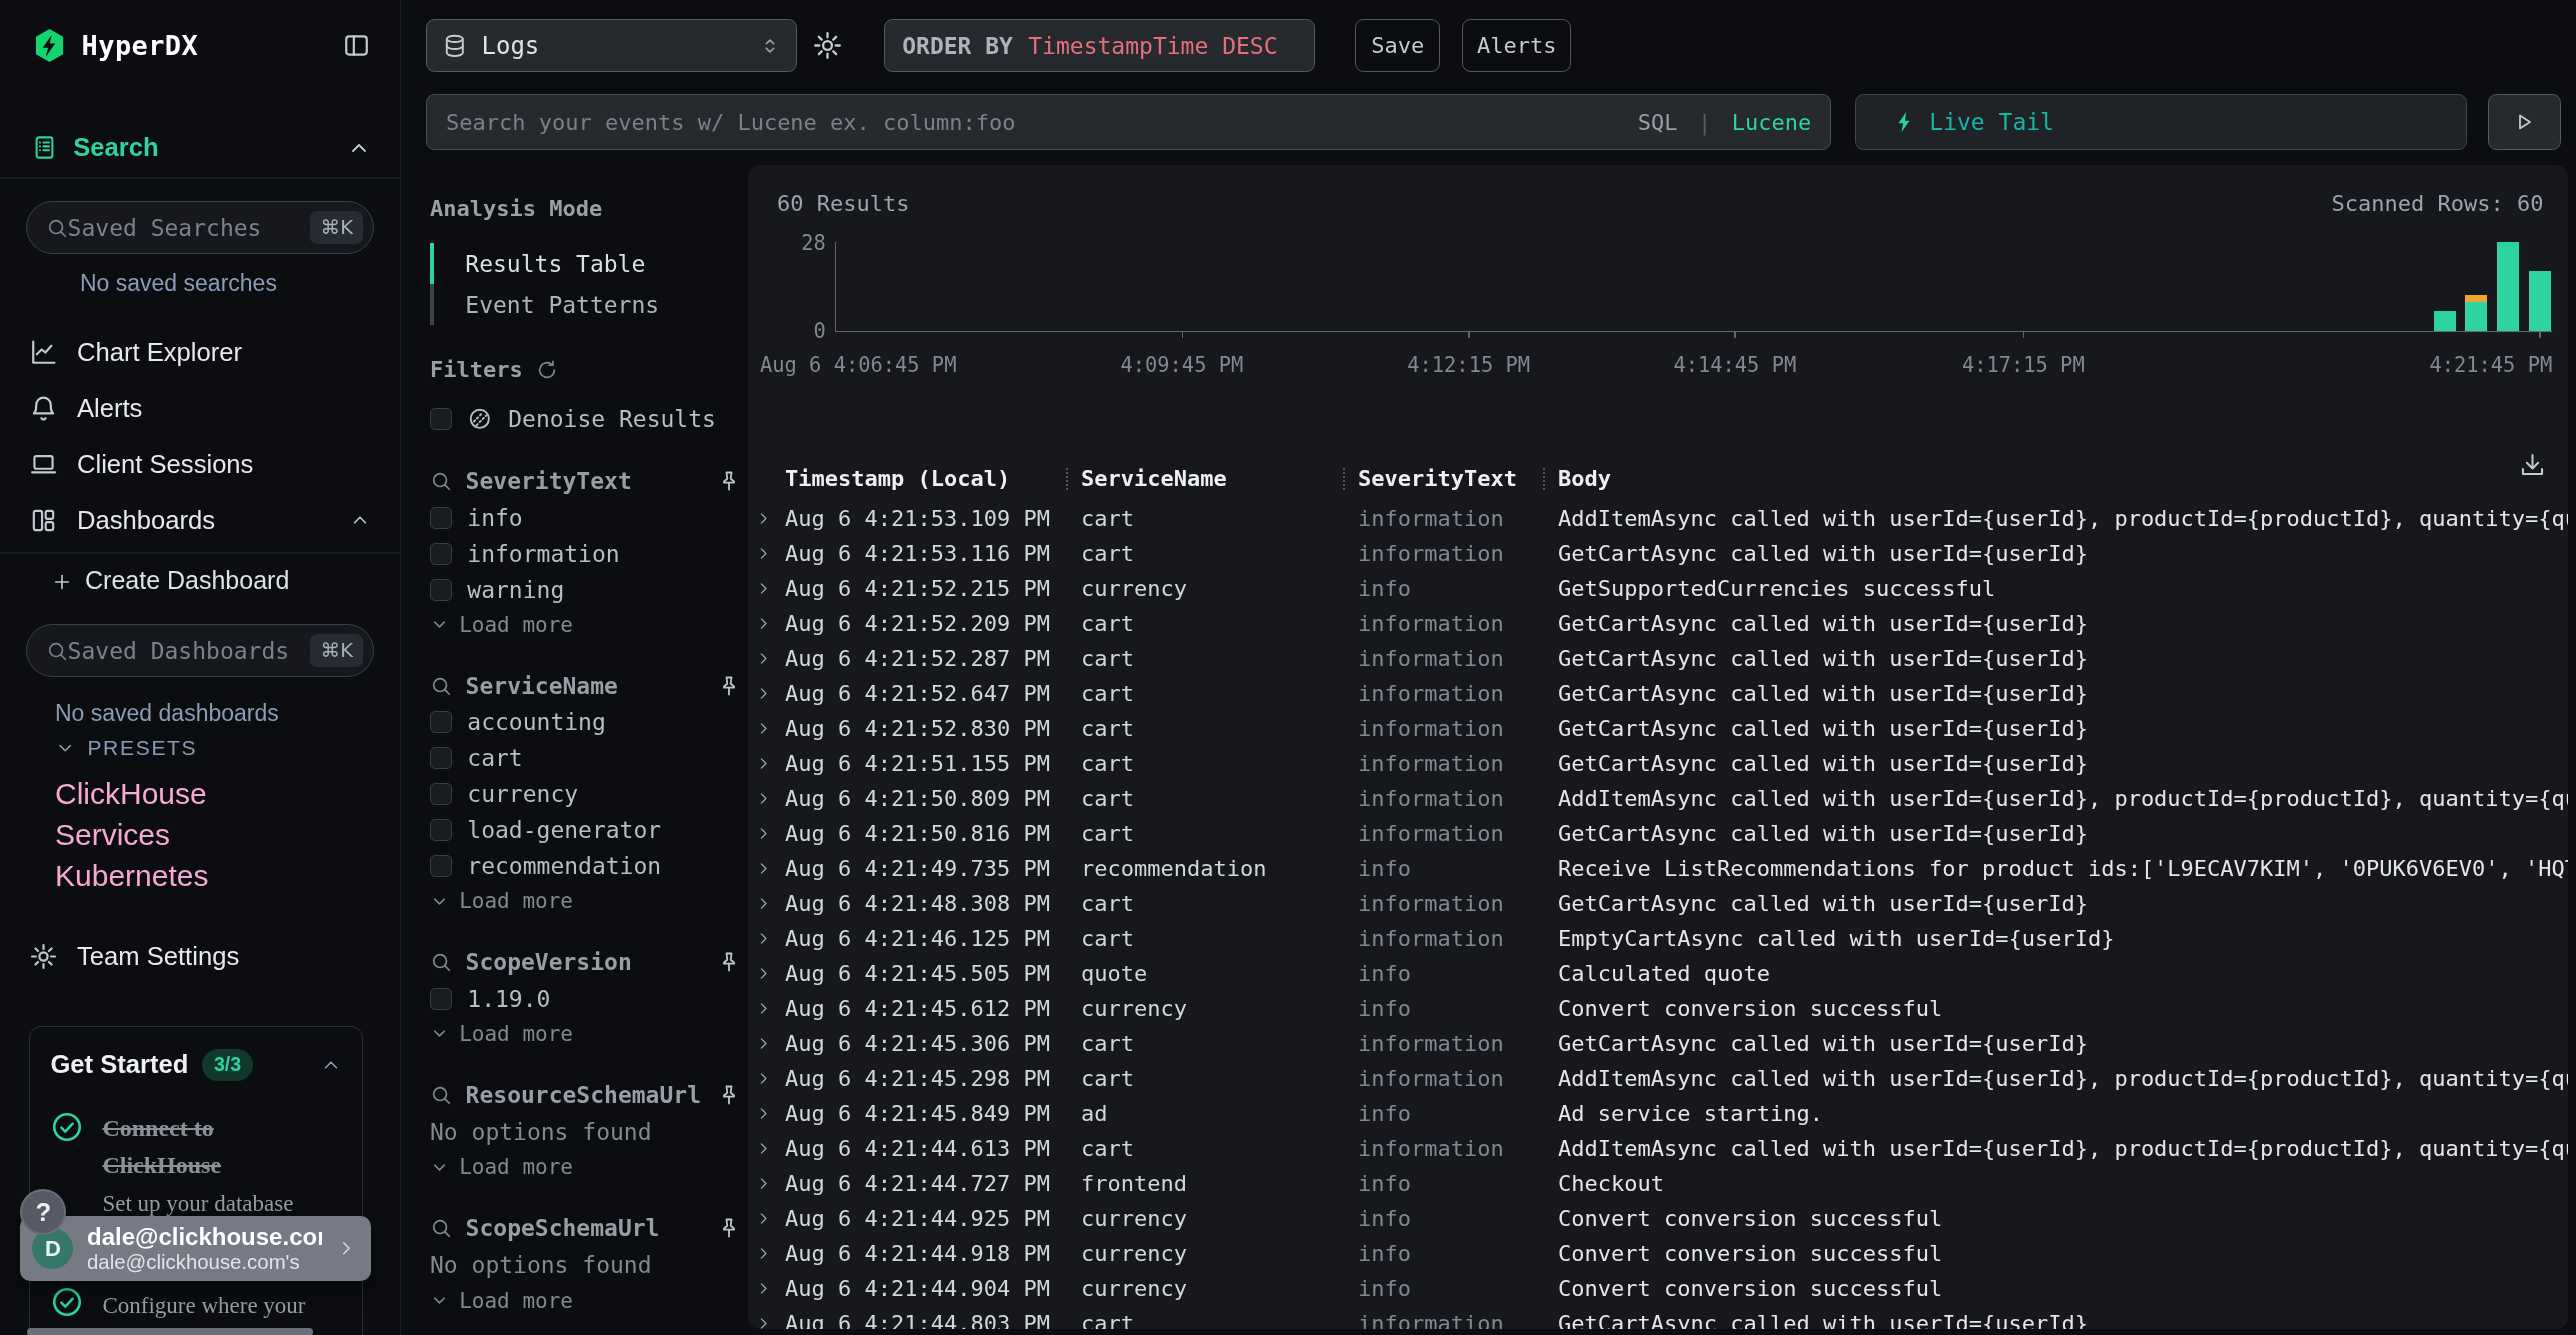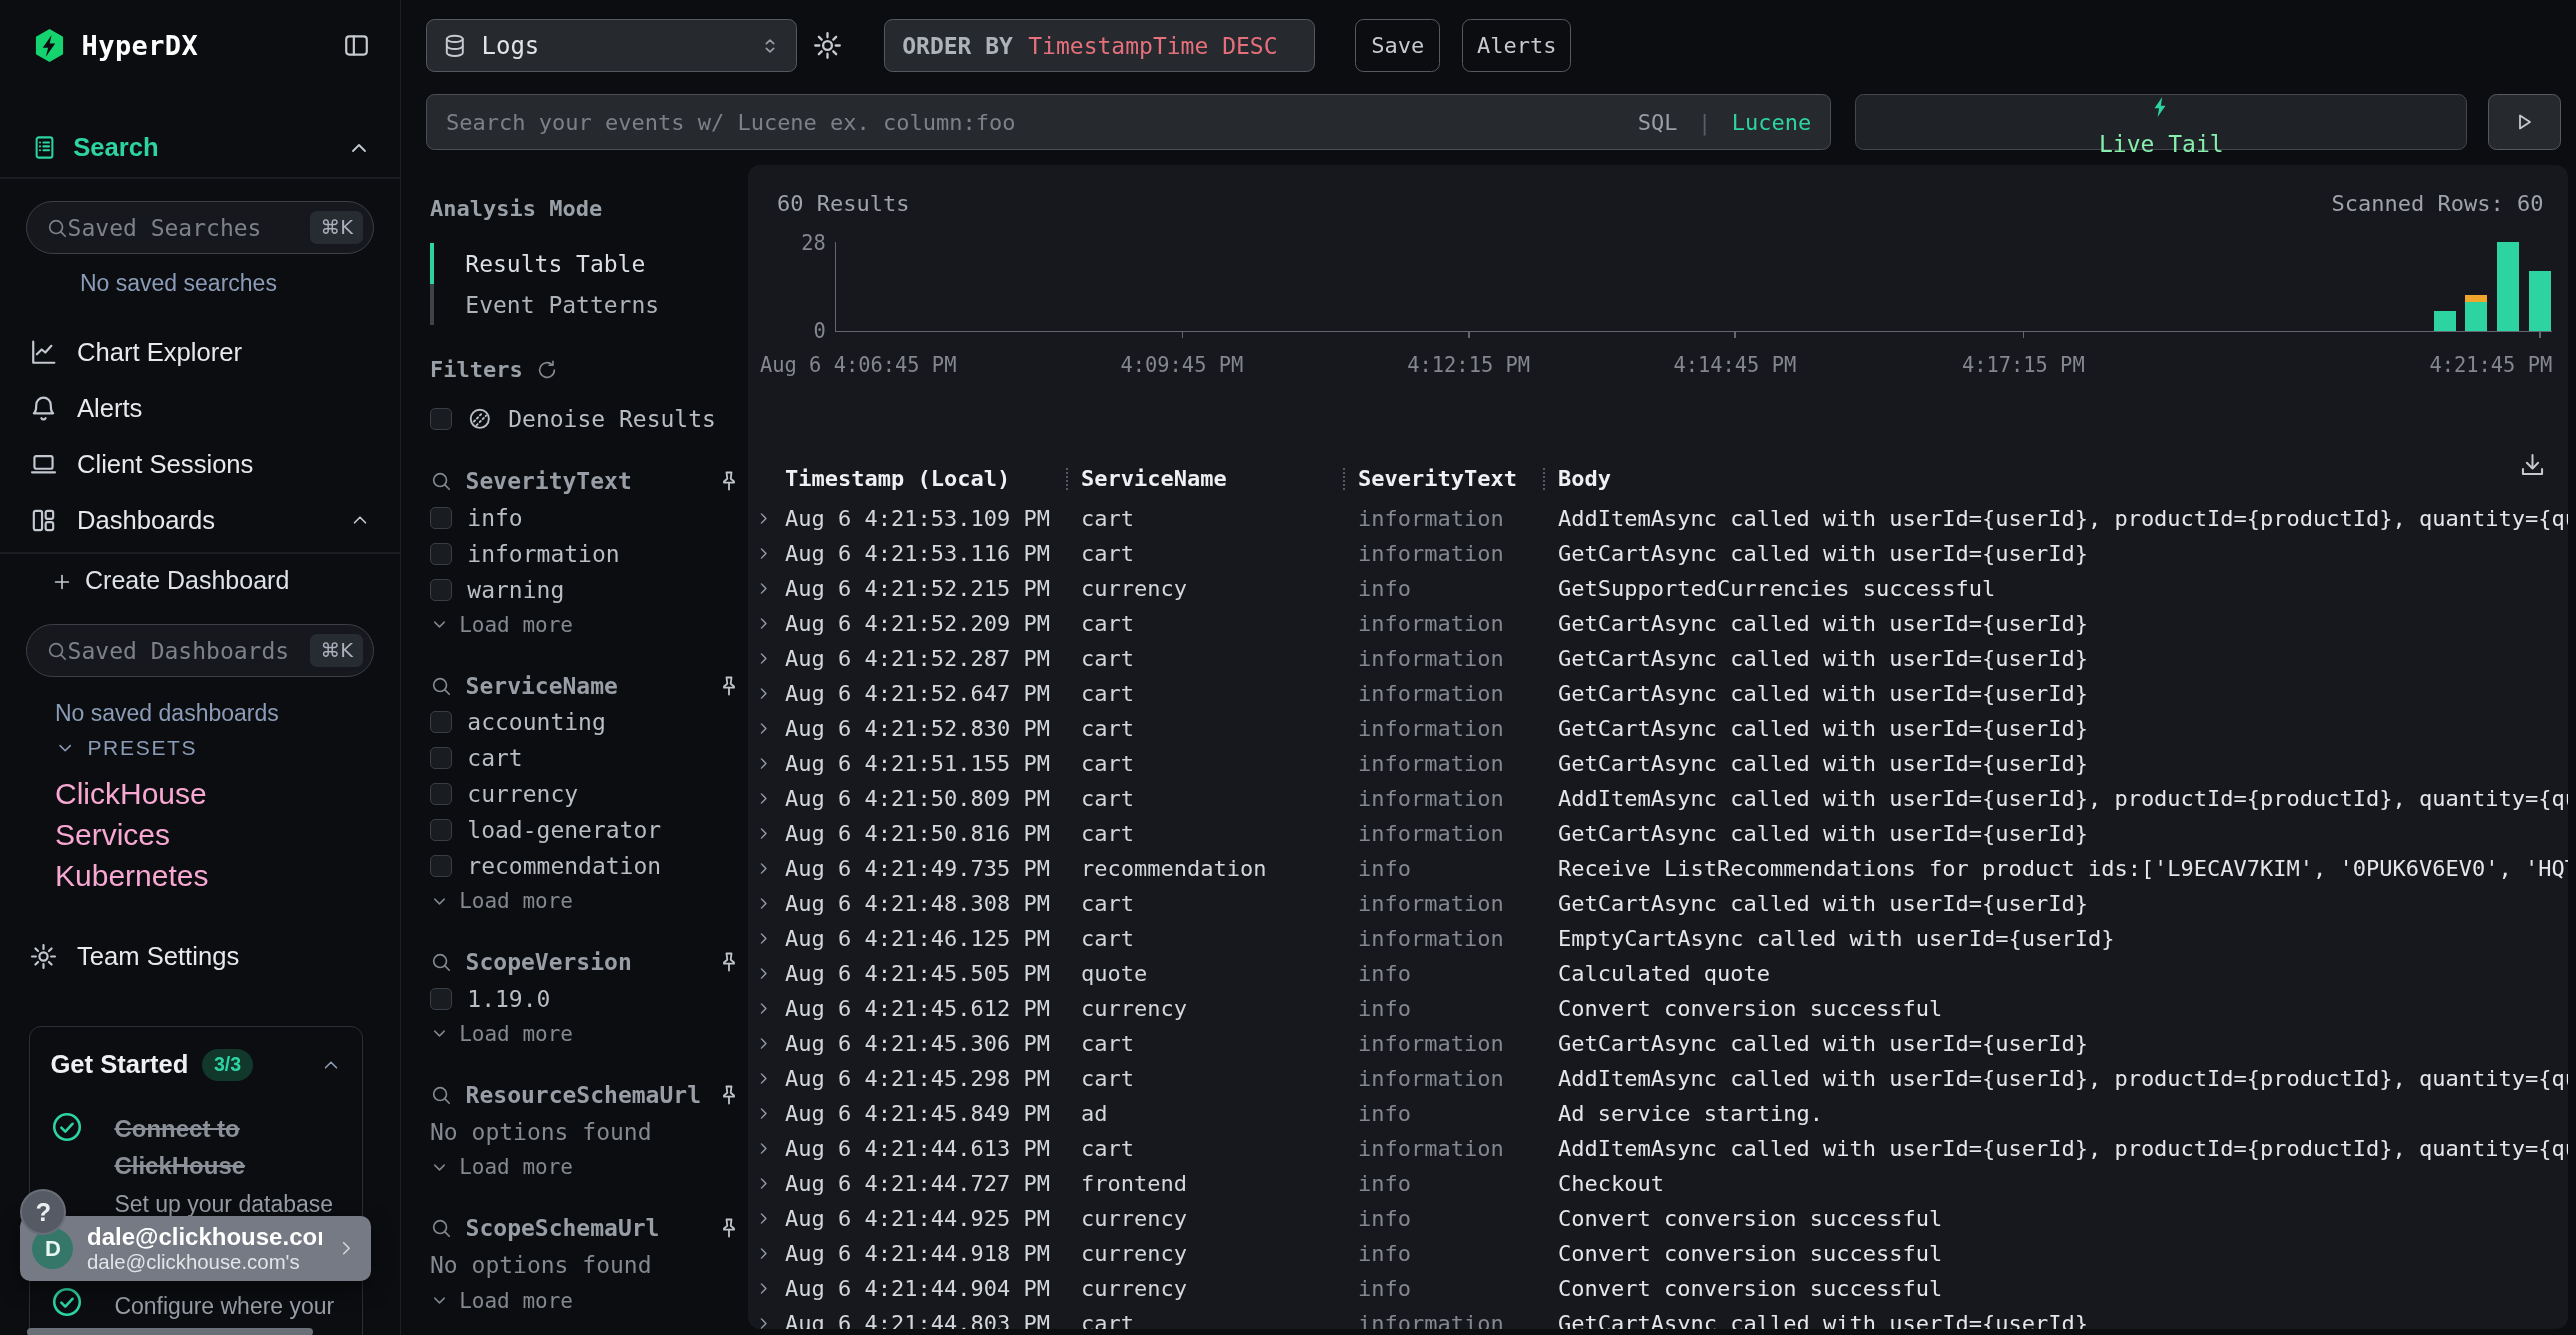--- a/index.html
+++ b/index.html
@@ -50,21 +50,21 @@
   .preset-item{height:41px;display:flex;align-items:center;font-size:30px;color:#f9a8d4;cursor:pointer;}
   .team-settings{position:absolute;top:942px;left:29px;display:flex;align-items:center;gap:19px;
                  font-size:25.6px;color:#e7e9ed;}
   .team-settings .icon{width:29px;height:29px;color:#c3c8d0;}
   .gs-card{position:absolute;top:1026px;left:29px;width:334px;height:358px;border:1.7px solid #2c2f36;
            border-radius:12px;padding:22px 20.4px;box-sizing:border-box;}
   .gs-head{display:flex;align-items:center;gap:13.6px;}
   .gs-title{font-size:25.6px;font-weight:bold;color:#eef0f3;}
   .gs-badge{font-size:19.6px;font-weight:bold;color:#2dd4a2;background:#12372b;border-radius:851px;padding:4.3px 12px;}
   .gs-head .chev{width:22px;height:22px;color:#8b9cb8;margin-left:auto;}
-  .gs-item{display:flex;gap:30px;margin-top:29px;}
+  .gs-item{display:flex;gap:18px;margin-top:29px;font-family:Liberation Serif, serif;}
   .gs-check{width:34px;height:34px;color:#2dd4a2;flex:0 0 auto;}
   .gs-texts{width:230px;}
   .gs-item-title{font-size:24px;font-weight:bold;color:#8b9099;text-decoration:line-through;line-height:1.55;}
   .gs-item-sub{font-size:23px;color:#989da6;line-height:1.5;margin-top:3.4px;}
   .help-fab{position:absolute;left:20.4px;top:1189px;width:46px;height:46px;border-radius:50%;
             background:#565a64;border:2.6px solid #6a6e78;color:#eceef1;font-size:25.6px;font-weight:bold;
             z-index:8;display:flex;align-items:center;justify-content:center;
             font-family:"Liberation Sans",sans-serif;}
   .user-popup{position:absolute;left:20.4px;top:1216px;width:351px;height:65px;border-radius:10.2px;
               background:#767a84;z-index:7;display:flex;align-items:center;padding:0 15.3px 0 12px;
@@ -101,22 +101,22 @@
           font-family:"DejaVu Sans Mono",monospace;font-size:22px;color:#c6c9ce;
           display:flex;align-items:center;justify-content:center;box-sizing:border-box;}
   .save-btn{width:85px;margin-left:40px;}
   .alerts-btn{width:109px;margin-left:22px;}
   .search-box{flex:1;height:100%;background:#26292e;border:1.7px solid #4c4f55;border-radius:8.5px;
               display:flex;align-items:center;padding:0 19px;box-sizing:border-box;gap:12px;
               font-family:"DejaVu Sans Mono",monospace;font-size:22px;}
   .search-ph{color:#7d8187;flex:1;white-space:nowrap;overflow:hidden;}
   .lang-sql{color:#9a9da3;} .lang-pipe{color:#5a5e64;margin:0 8.5px;} .lang-lucene{color:#2dd4a2;}
   .live-tail{width:612px;height:100%;background:#1f2227;border:1.7px solid #43464c;border-radius:8.5px;
-             display:flex;align-items:center;padding:0 13px;gap:12px;box-sizing:border-box;margin-left:24px;
-             font-family:"DejaVu Sans Mono",monospace;font-size:23px;color:#86efac;flex-direction:column;}
+             display:flex;align-items:center;padding:0 37px;gap:12px;box-sizing:border-box;margin-left:24px;
+             font-family:"DejaVu Sans Mono",monospace;font-size:23px;color:#14b8a6;}
   .live-tail .icon{width:24px;height:24px;color:#2dd4a2;}
   .play-btn{width:73px;height:100%;background:#26292e;border:1.7px solid #56595f;border-radius:8.5px;
             margin-left:20.4px;display:flex;align-items:center;justify-content:center;box-sizing:border-box;color:#c6c9ce;}
   .play-btn .icon{width:24px;height:24px;}
 
   
   .filters{position:absolute;left:402px;top:164px;width:346px;bottom:0;padding:0 6.8px 0 28px;
            box-sizing:border-box;font-family:"DejaVu Sans Mono",monospace;overflow:hidden;}
   .f-title{font-size:22px;font-weight:bold;color:#9aa0a8;margin-top:32px;display:flex;align-items:center;gap:13.6px;}
   .f-title .refr{width:22px;height:22px;color:#84888f;}

